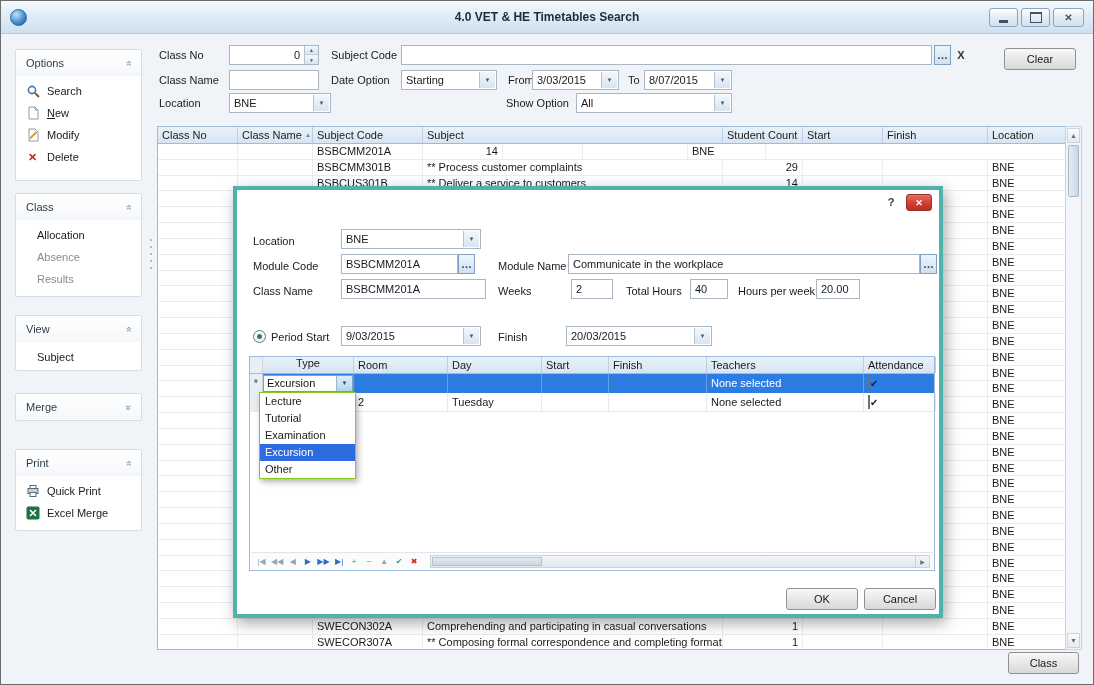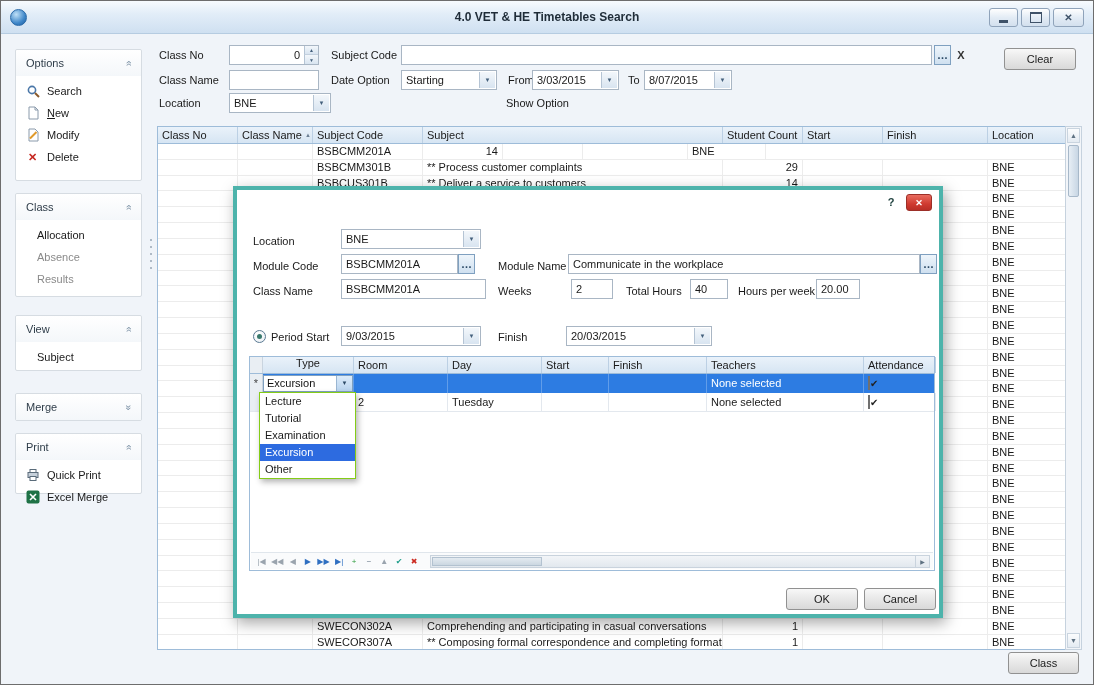--- a/index.html
+++ b/index.html
@@ -245,21 +245,21 @@
     </div>
   </div>
 
   <div class="panel" style="top:392px;height:28px;">
     <div class="panel-h">
       <span>Merge</span>
       <span class="chev down">»</span>
     </div>
   </div>
 
-  <div class="panel" style="top:432px;height:61px;">
+  <div class="panel" style="top:448px;height:82px;">
     <div class="panel-h">
       <span>Print</span>
       <span class="chev">»</span>
     </div>
     <div class="pitems">
       <div class="pitem">
         <span class="ic">
           <svg width="14" height="14" viewBox="0 0 14 14">
               <rect x="4" y="1.5" width="6" height="3" fill="#fff" stroke="#5a6b7a"></rect>
               <rect x="2" y="4.5" width="10" height="5" fill="#c6d0da" stroke="#5a6b7a"></rect>
@@ -317,20 +317,24 @@
     <span>8/07/2015</span>
     <span class="dbtn">▼</span>
   </div>
 
   <div class="flabel" style="left:158px;top:92px;">Location</div>
   <div class="tbox combo" style="left:228px;top:92px;width:102px;">
     <span>BNE</span>
     <span class="dbtn">▼</span>
   </div>
   <div class="flabel" style="left:505px;top:92px;">Show Option</div>
+  <div class="tbox combo" style="left:575px;top:92px;width:156px;">
+    <span>All</span>
+    <span class="dbtn">▼</span>
+  </div>
 
   <div class="rgrid">
     <div class="ghead">
         <div class="hcell" style="width: 80px;">
           <span>Class No</span>
         </div>
         <div class="hcell" style="width: 75px;">
           <span>Class Name</span>
           <span class="sortg">▲</span>
         </div>

